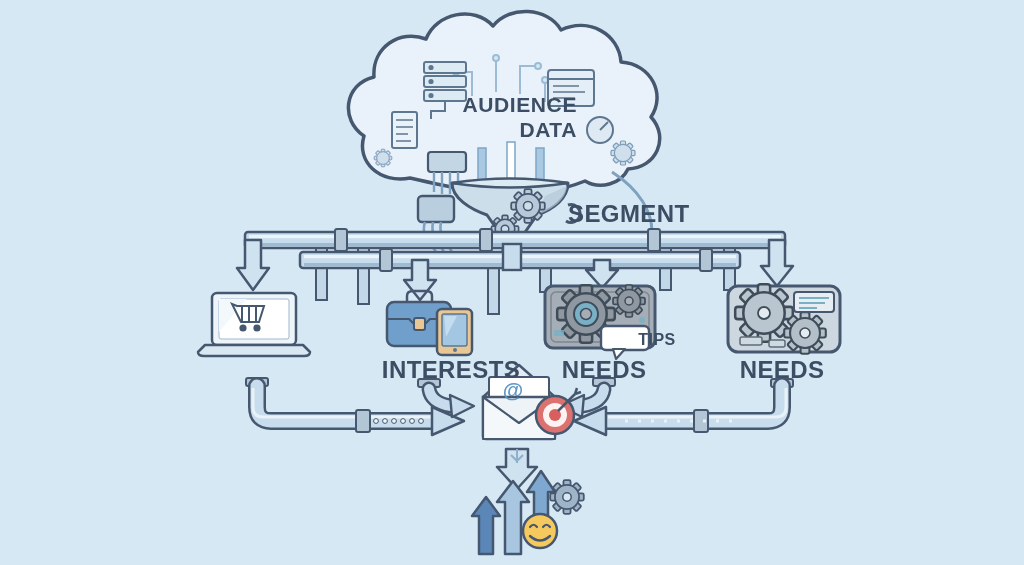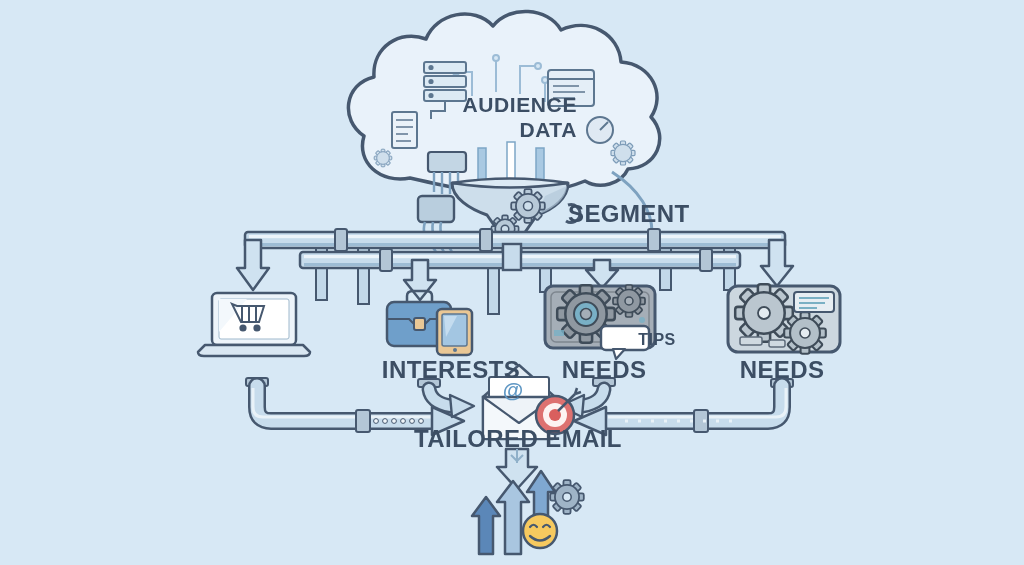--- a/index.html
+++ b/index.html
@@ -283,14 +283,13 @@
   </g>
 </svg>
 
   <div class="lbl cloudlbl" style="left:511px;top:92px;">AUDIENCE DATA</div>
   <div class="lbl noc" style="left:568px;top:200px;">SEGMENT</div>
   <div class="lbl" style="left:451px;top:356px;">INTERESTS</div>
   <div class="lbl" style="left:604px;top:356px;">NEEDS</div>
   <div class="lbl" style="left:782px;top:356px;">NEEDS</div>
   <div class="lbl tips" style="left:625px;top:330px;">TIPS</div>
   <div class="lbl atsym" style="left:513px;top:377px;">@</div>
-  <div class="lbl" style="left:518px;top:425px;">TAILORED EMAIL</div>
 </div>
 
 </body></html>

